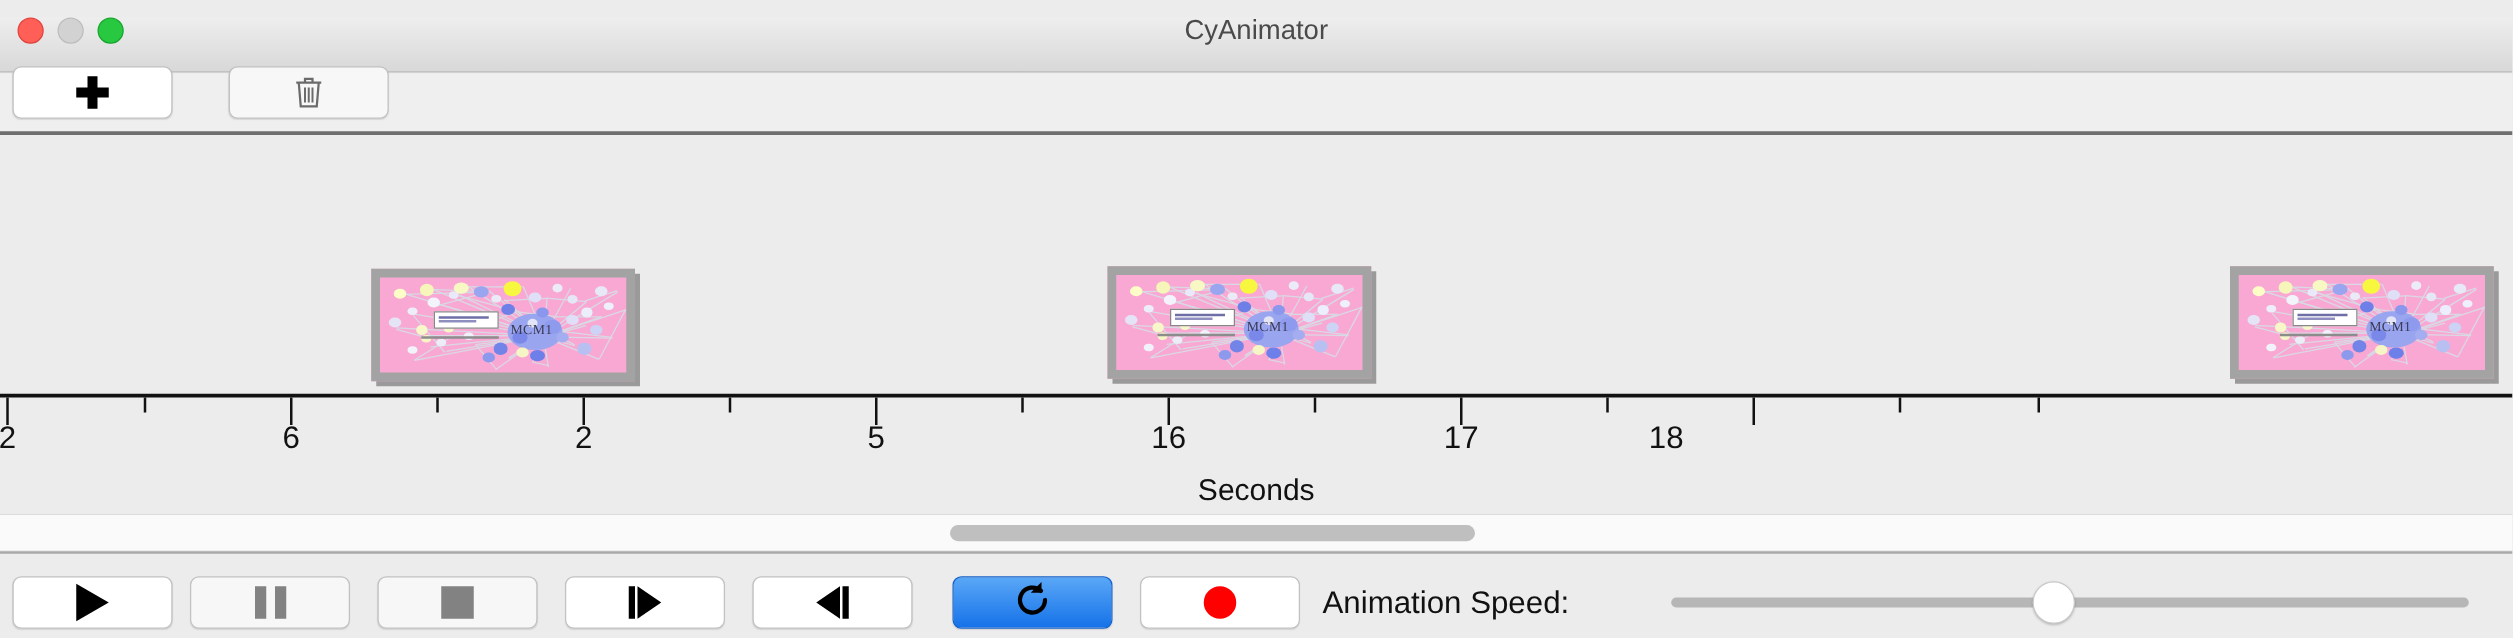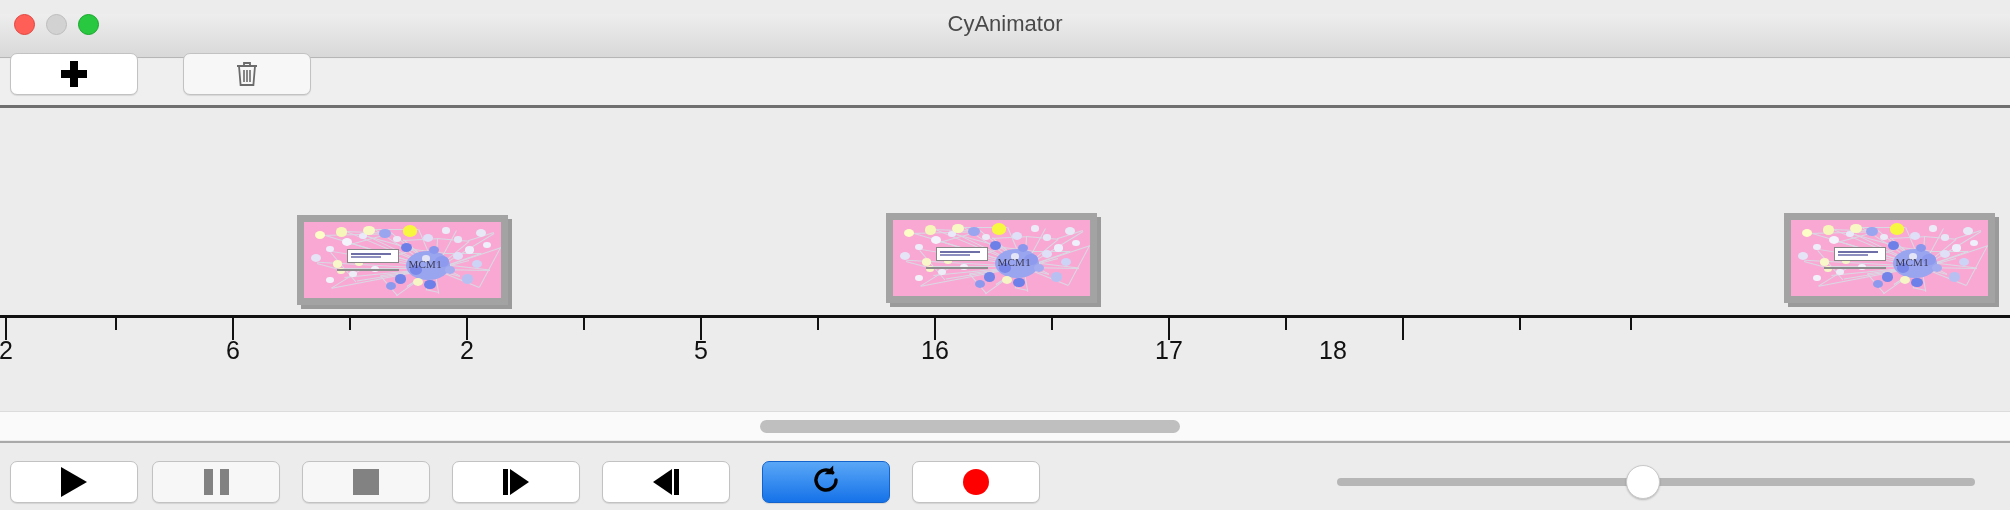--- a/index.html
+++ b/index.html
@@ -576,20 +576,21 @@
       <div class="tick-label" style="left: 1333px;">18</div>
       <div class="tick minor" style="left: 115px;"></div>
       <div class="tick minor" style="left: 349px;"></div>
       <div class="tick minor" style="left: 583px;"></div>
       <div class="tick minor" style="left: 817px;"></div>
       <div class="tick minor" style="left: 1051px;"></div>
       <div class="tick minor" style="left: 1285px;"></div>
       <div class="tick minor" style="left: 1519px;"></div>
       <div class="tick minor" style="left: 1630px;"></div>
     </div>
+  <div class="axis-title">Seconds</div>
 
   <div class="scroll-track"></div>
   <div class="scroll-thumb"></div>
 
   <div class="playbar"></div>
 
   <div class="pbtn" id="play-btn">
     <span class="tri-play"></span>
   </div>
   <div class="pbtn disabled" id="pause-btn">
@@ -618,16 +619,17 @@
       <svg width="34" height="34" viewBox="0 0 34 34">
         <path d="M27 17 a10 10 0 1 1 -3.2 -7.3" fill="none" stroke="#000" stroke-width="3.4" stroke-linecap="round"></path>
         <path d="M24.2 2.5 L24.2 11.2 L15.6 11.2 z" fill="#000"></path>
       </svg>
     </span>
   </div>
   <div class="pbtn" id="record-btn">
     <span class="rec-dot"></span>
   </div>
 
+  <div class="speed-label">Animation Speed:</div>
   <div class="speed-track"></div>
   <div class="speed-thumb"></div>
 
 </div>
 
 </body></html>

